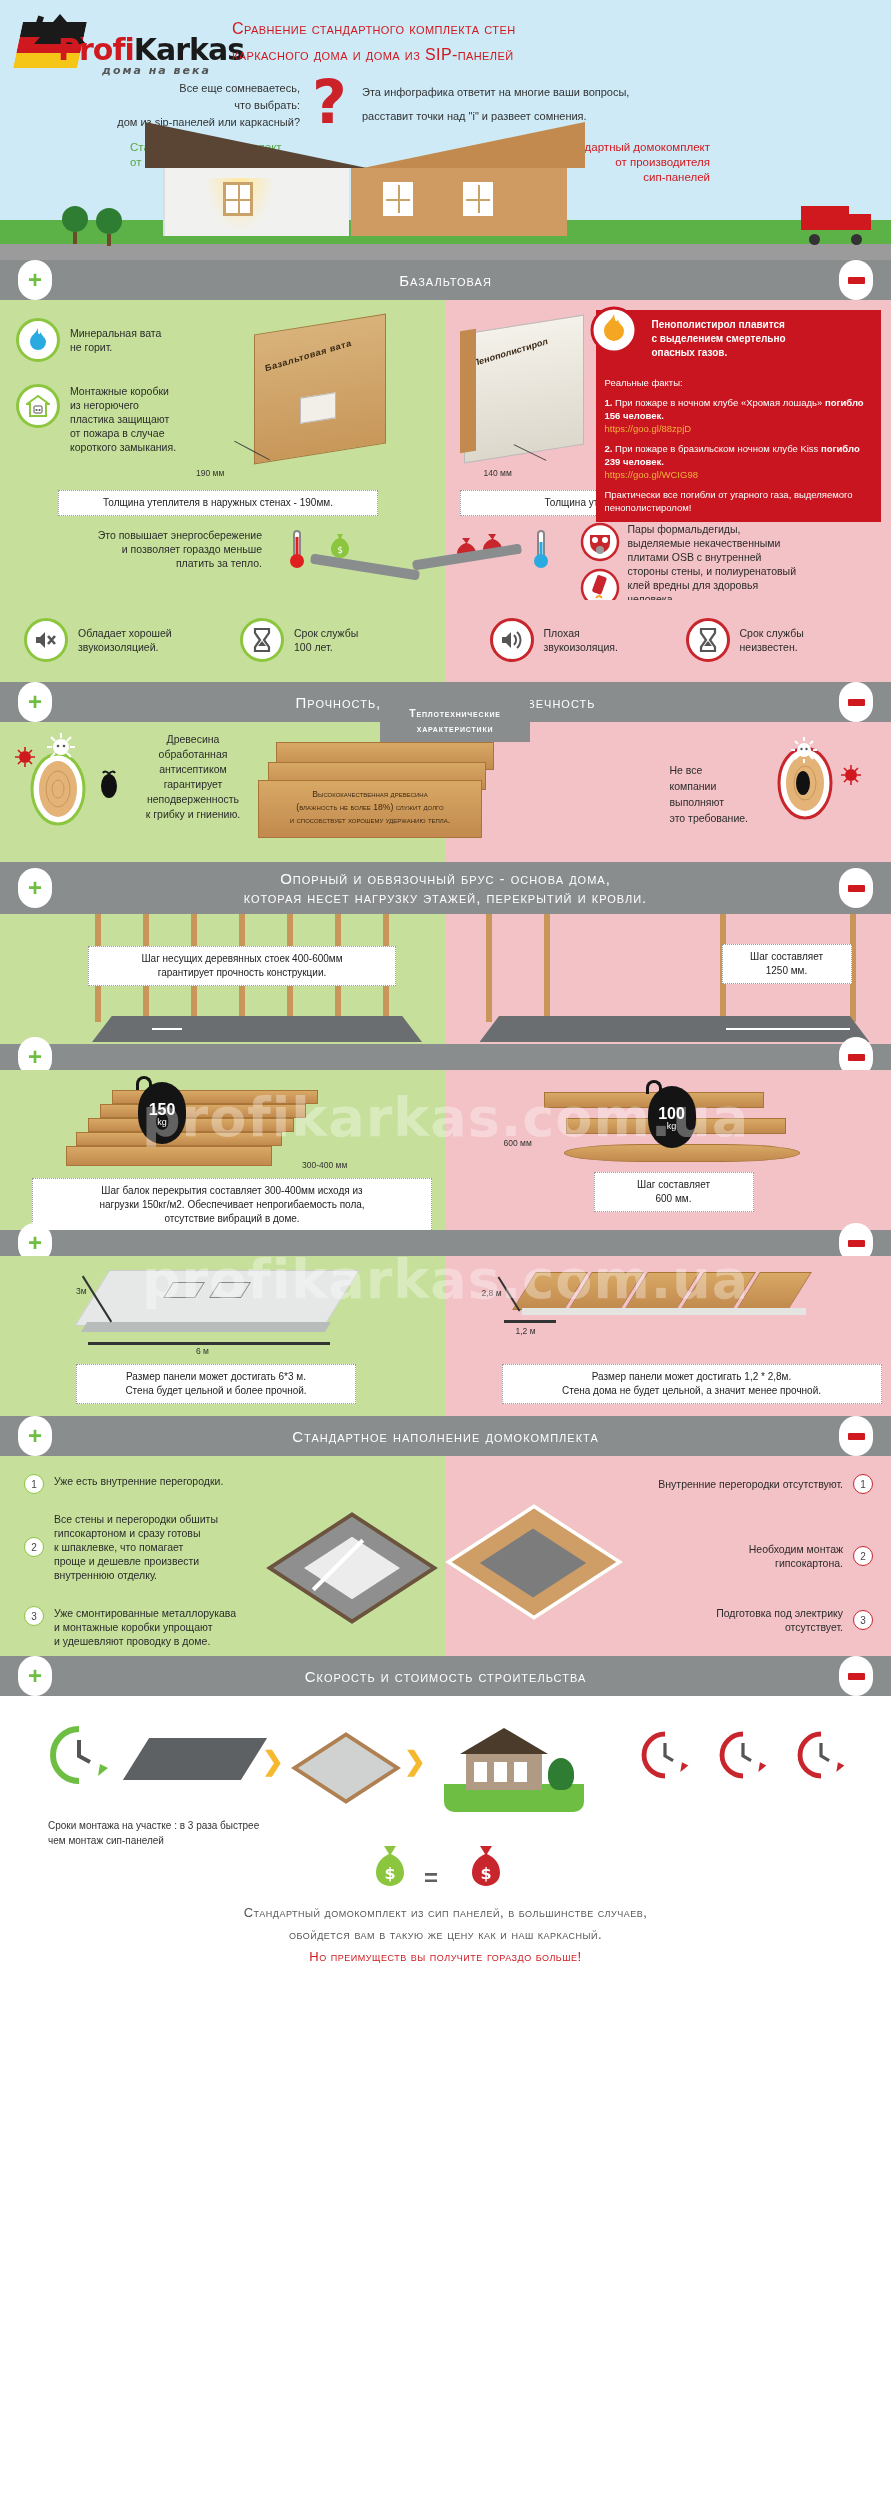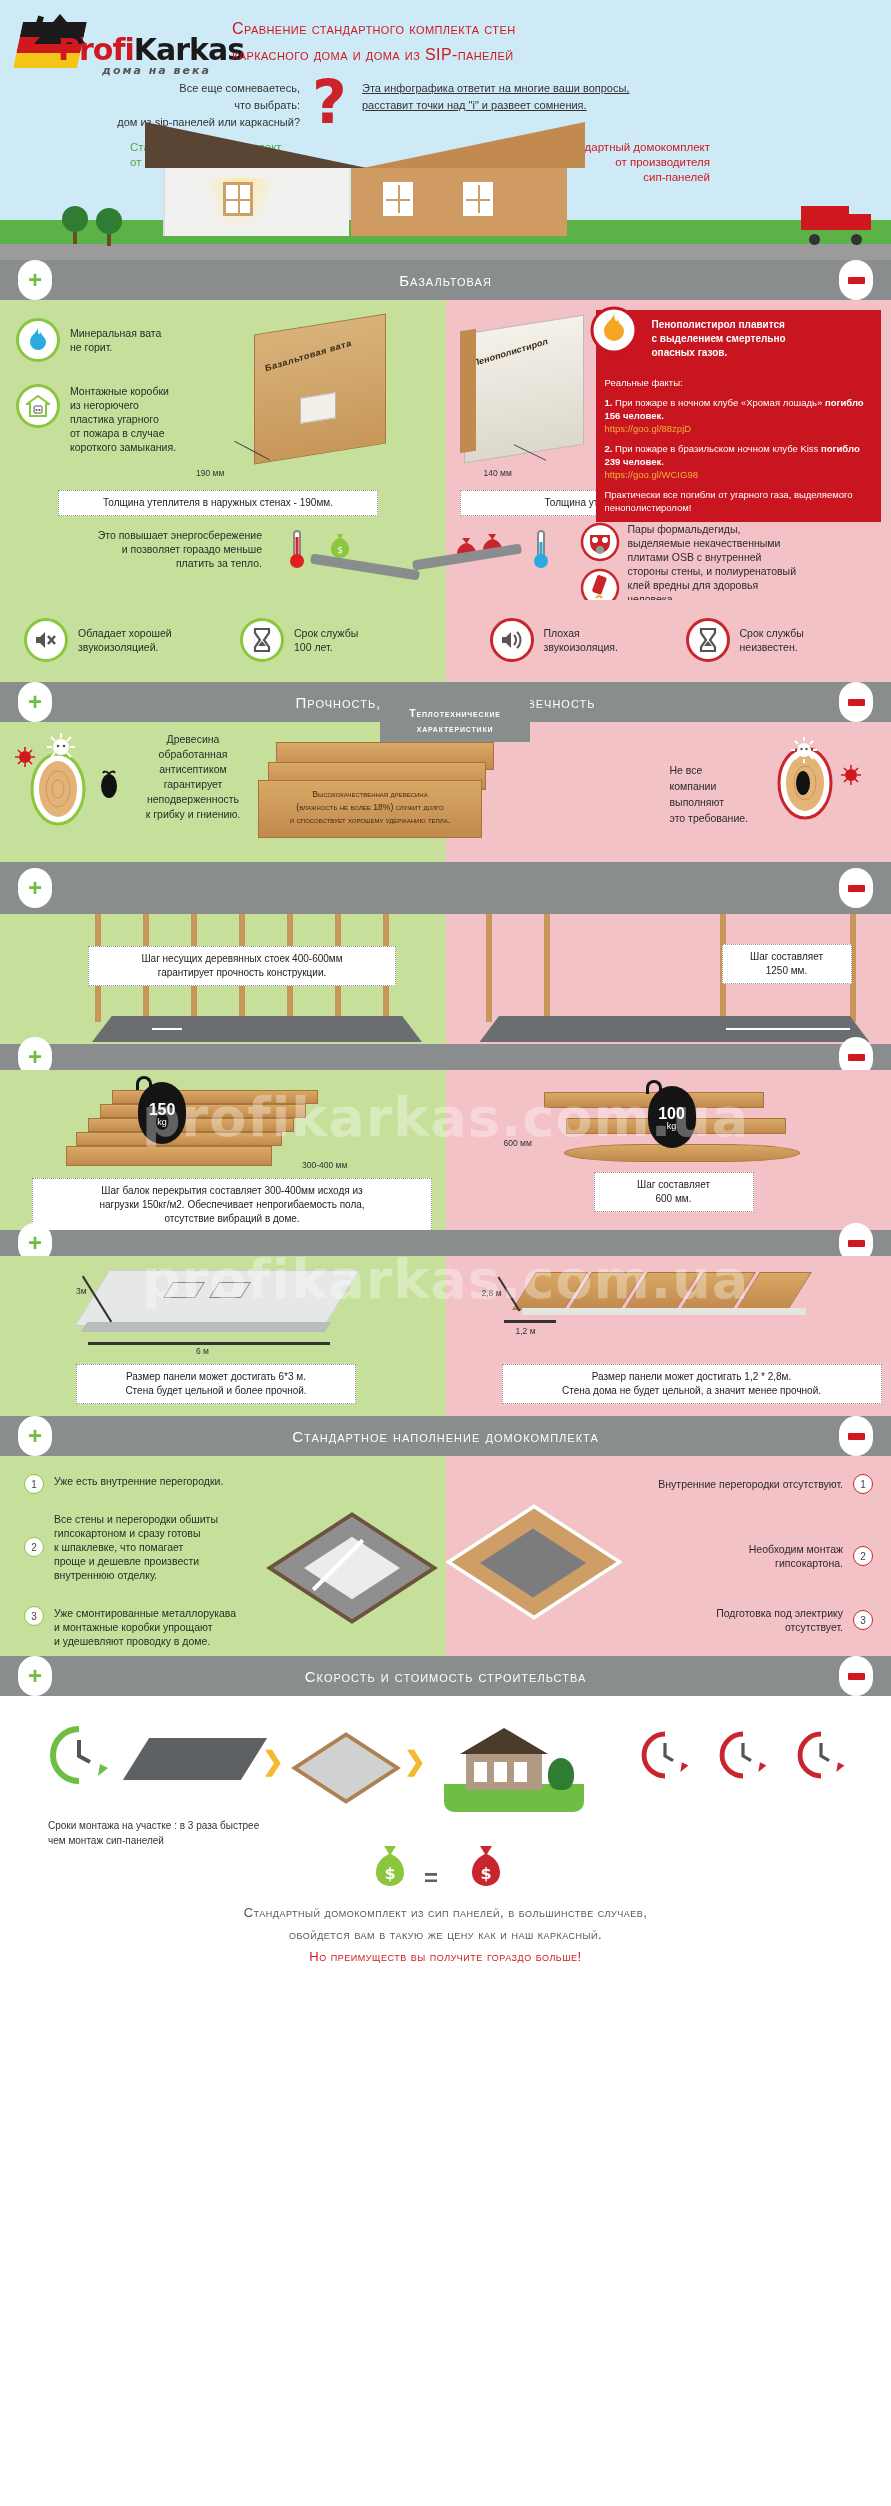--- a/index.html
+++ b/index.html
@@ -35,21 +35,21 @@
       color:#d0191f; font-size:16px; line-height:26px; font-variant:small-caps;
       letter-spacing:.4px; font-family:"Liberation Sans", sans-serif;}
   .head-title div{ white-space:nowrap;}
 
   .intro { position:absolute; top:80px; left:0; width:781px; height:62px; }
   .intro-l { position:absolute; left:100px; top:0; width:200px; text-align:right;
       font-size:11px; line-height:17px; color:#333; }
   .qmark { position:absolute; left:312px; top:-8px; font-size:60px; color:#cc2229;
       font-weight:bold; font-family:"DejaVu Sans", sans-serif; line-height:60px;}
   .intro-r { position:absolute; left:362px; top:0; width:290px;
-      font-size:11px; line-height:17px; color:#333;text-decoration:underline; }
+      font-size:11px; line-height:24px; color:#333; }
 
   .lbl-left { position:absolute; left:130px; top:140px; width:180px; text-align:left;
       color:#57a846; font-size:11.5px; line-height:15px; }
   .lbl-right { position:absolute; left:510px; top:140px; width:200px; text-align:right;
       color:#d0191f; font-size:11.5px; line-height:15px; }
 
   
   .scene { position:absolute; left:0; bottom:0; width:891px; height:60px; }
   .grass { position:absolute; left:0; bottom:0; width:891px; height:40px; background:#5cb247; }
   .road { position:absolute; left:0; bottom:0; width:891px; height:16px; background:#9b9b9b;}
@@ -218,21 +218,21 @@
         <div class="circ g">
           <svg width="24" height="22" viewBox="0 0 24 22">
               <path d="M12 1L1 9h3v12h16V9h3z" fill="#fff" stroke="#8cc63f" stroke-width="2"></path>
               <rect x="8" y="11" width="8" height="7" rx="1" fill="#fff" stroke="#555"></rect>
               <circle cx="10.5" cy="15" r="1.1" fill="#555"></circle>
               <circle cx="13.5" cy="15" r="1.1" fill="#555"></circle>
             </svg>
         </div>
         <div class="txt" style="white-space:pre-line">Монтажные коробки
 из негорючего
-пластика угарного
+пластика защищают
 от пожара в случае
 короткого замыкания.</div>
       </div>
 
       <div style="position:absolute;left:254px;top:24px;width:132px;height:130px;
            background:linear-gradient(#d8b27a,#c8975a); border:1px solid #a8783c;
            transform:skewY(-9deg);">
         <div style="transform:rotate(-8deg);font-size:9px;font-weight:bold;color:#3a2a16;
              padding:22px 0 0 8px;letter-spacing:.5px;">Базальтовая вата</div>
       </div>
@@ -486,20 +486,24 @@
       <div style="font-size:8.6px;line-height:13px;color:#3d2a13;text-align:center;padding:7px 4px 0;font-variant:small-caps;white-space:pre-line;">Высококачественная древесина
 (влажность не более 18%) служит долго
 и способствует хорошему удержанию тепла.</div>
     </div>
   </div>
 
   <div class="bar" style="height:52px;">
     <div class="badge l" style="top:6px;">
         <span class="plus">+</span>
       </div>
+    <div class="t">
+      <div>Опорный и обвязочный брус - основа дома,</div>
+      <div>которая несет нагрузку этажей, перекрытий и кровли.</div>
+    </div>
     <div class="badge r" style="top:6px;">
         <span class="minus"></span>
       </div>
   </div>
 
   <div class="duo" style="height:130px;">
     <div class="col green">
       <div style="position:absolute;left:95px;top:0;width:310px;height:108px;">
         <div style="position:absolute;left:0;top:0;width:6px;height:108px;background:#c9965a;"></div>
         <div style="position:absolute;left:48px;top:0;width:6px;height:108px;background:#c9965a;"></div>

